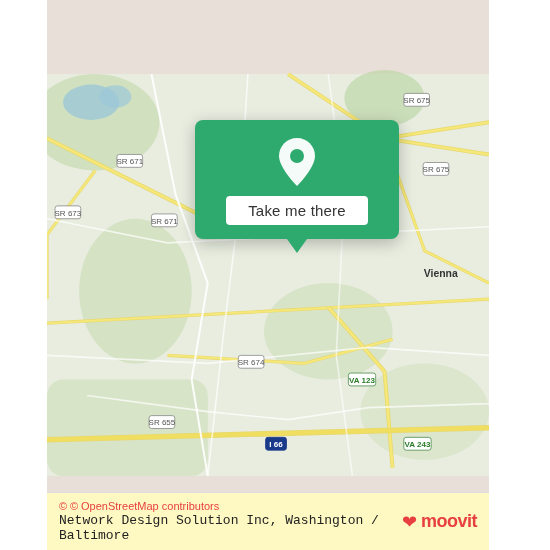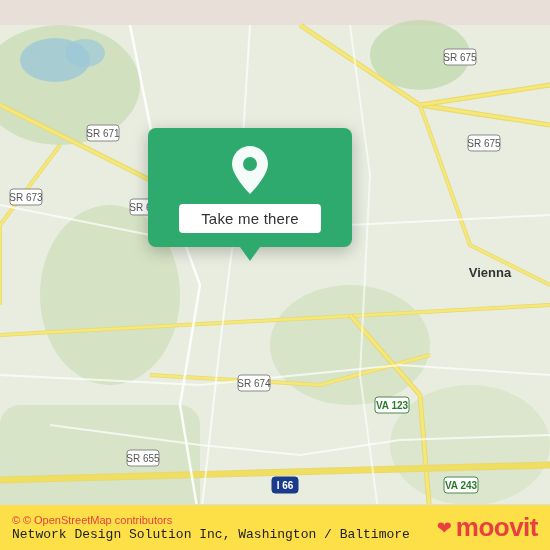--- a/index.html
+++ b/index.html
@@ -5,38 +5,39 @@
     * { margin: 0; padding: 0; box-sizing: border-box; }
     body {
       width: 550px;
       height: 550px;
       overflow: hidden;
       font-family: Arial, sans-serif;
       position: relative;
     }
 
     #map-container {
-      width: 550px;
+      width: 442px;
       height: 550px;
       position: relative;
       background-color: #e8e0d8;
       overflow: hidden;
+      margin-left: 47px;
     }
 
     
     #map-svg {
       position: absolute;
       top: 0; left: 0;
       width: 100%; height: 100%;
     }
 
     
     #popup-card {
       position: absolute;
-      top: 128px;
+      top: 120px;
       left: 148px;
       width: 204px;
       background: #2eaa6e;
       border-radius: 8px;
       display: flex;
       flex-direction: column;
       align-items: center;
       padding: 18px 16px 14px;
       box-shadow: 0 4px 16px rgba(0,0,0,0.25);
       z-index: 10;
@@ -74,21 +75,21 @@
       cursor: pointer;
       letter-spacing: 0.2px;
     }
 
     
     #bottom-bar {
       position: absolute;
       bottom: 0;
       left: 0;
       width: 100%;
-      background: #fde047;
+      background: #fef9c3;
       padding: 7px 12px 7px 12px;
       display: flex;
       align-items: center;
       justify-content: space-between;
       border-top: 1px solid #ddd;
       z-index: 20;
     }
 
     #bottom-bar-left {
       display: flex;
@@ -113,21 +114,21 @@
       font-family: Liberation Mono, monospace;
     }
 
     #moovit-logo {
       display: flex;
       align-items: center;
       gap: 4px;
     }
 
     #moovit-logo-text {
-      font-size: 26px;
+      font-size: 18px;
       font-weight: 700;
       color: #e84040;
       letter-spacing: -0.5px;
     }
 
     .road-label {
       font-size: 10px;
       fill: #555;
       font-family: Arial, sans-serif;
     }

